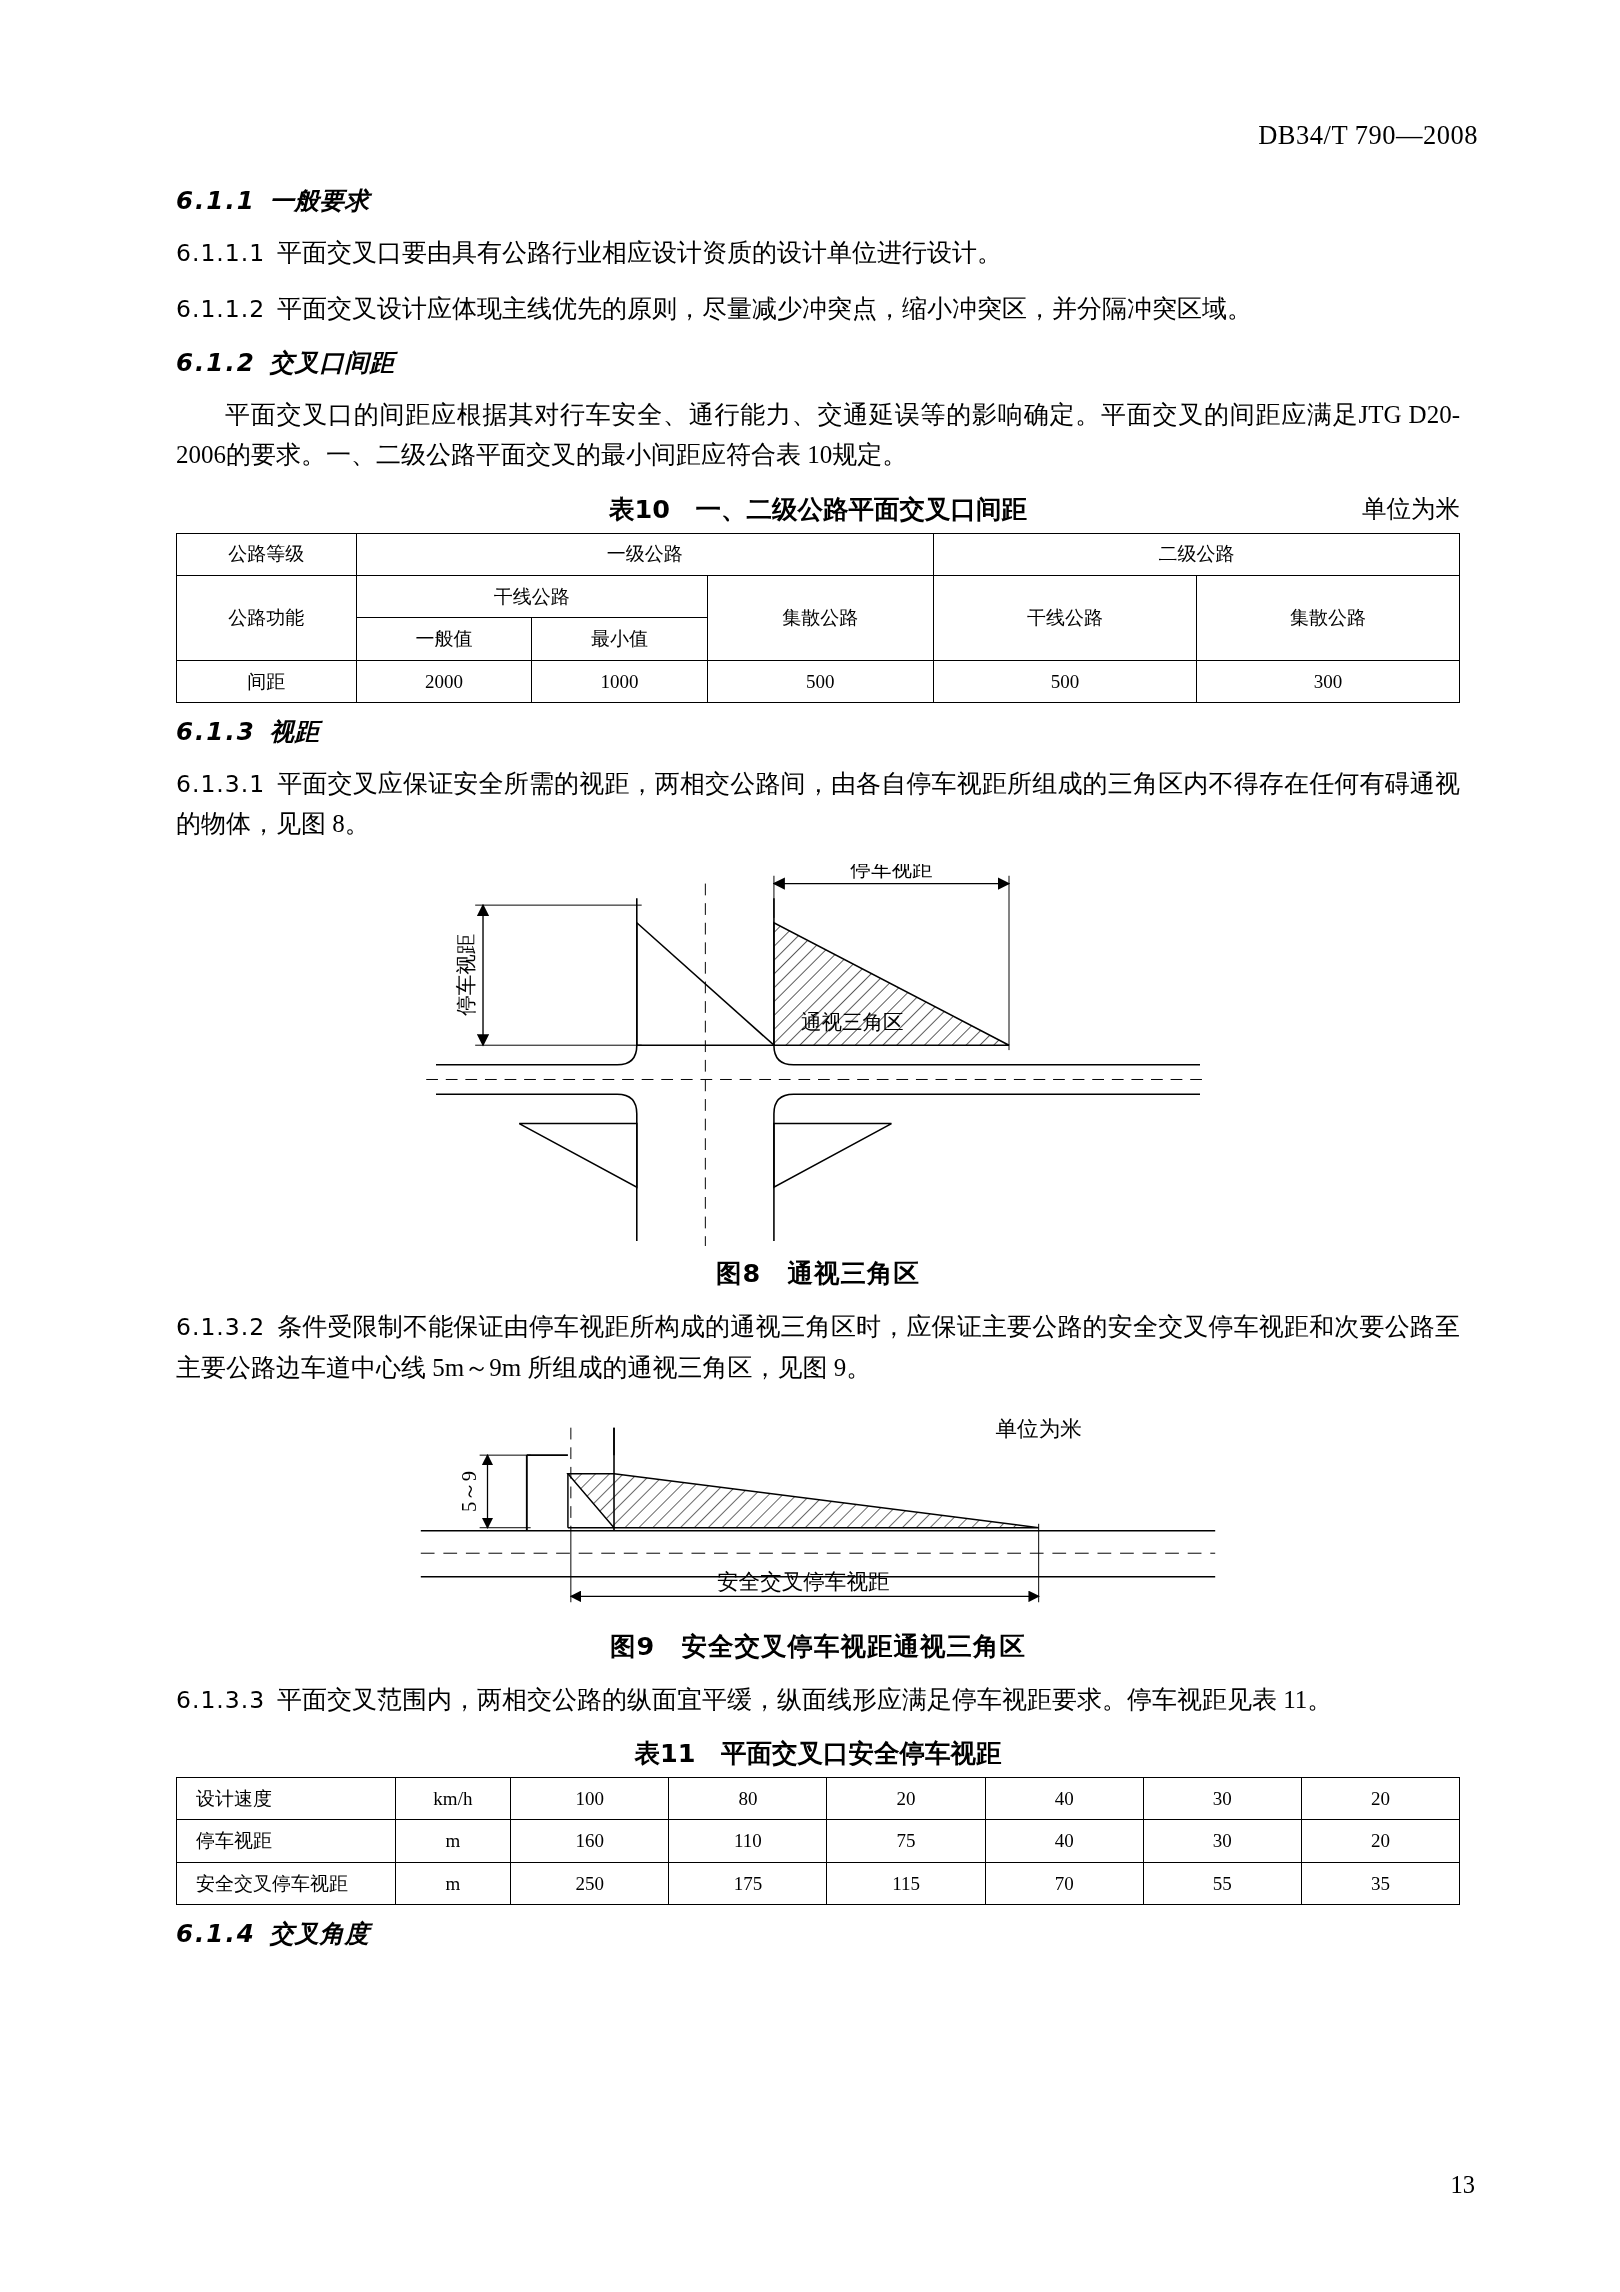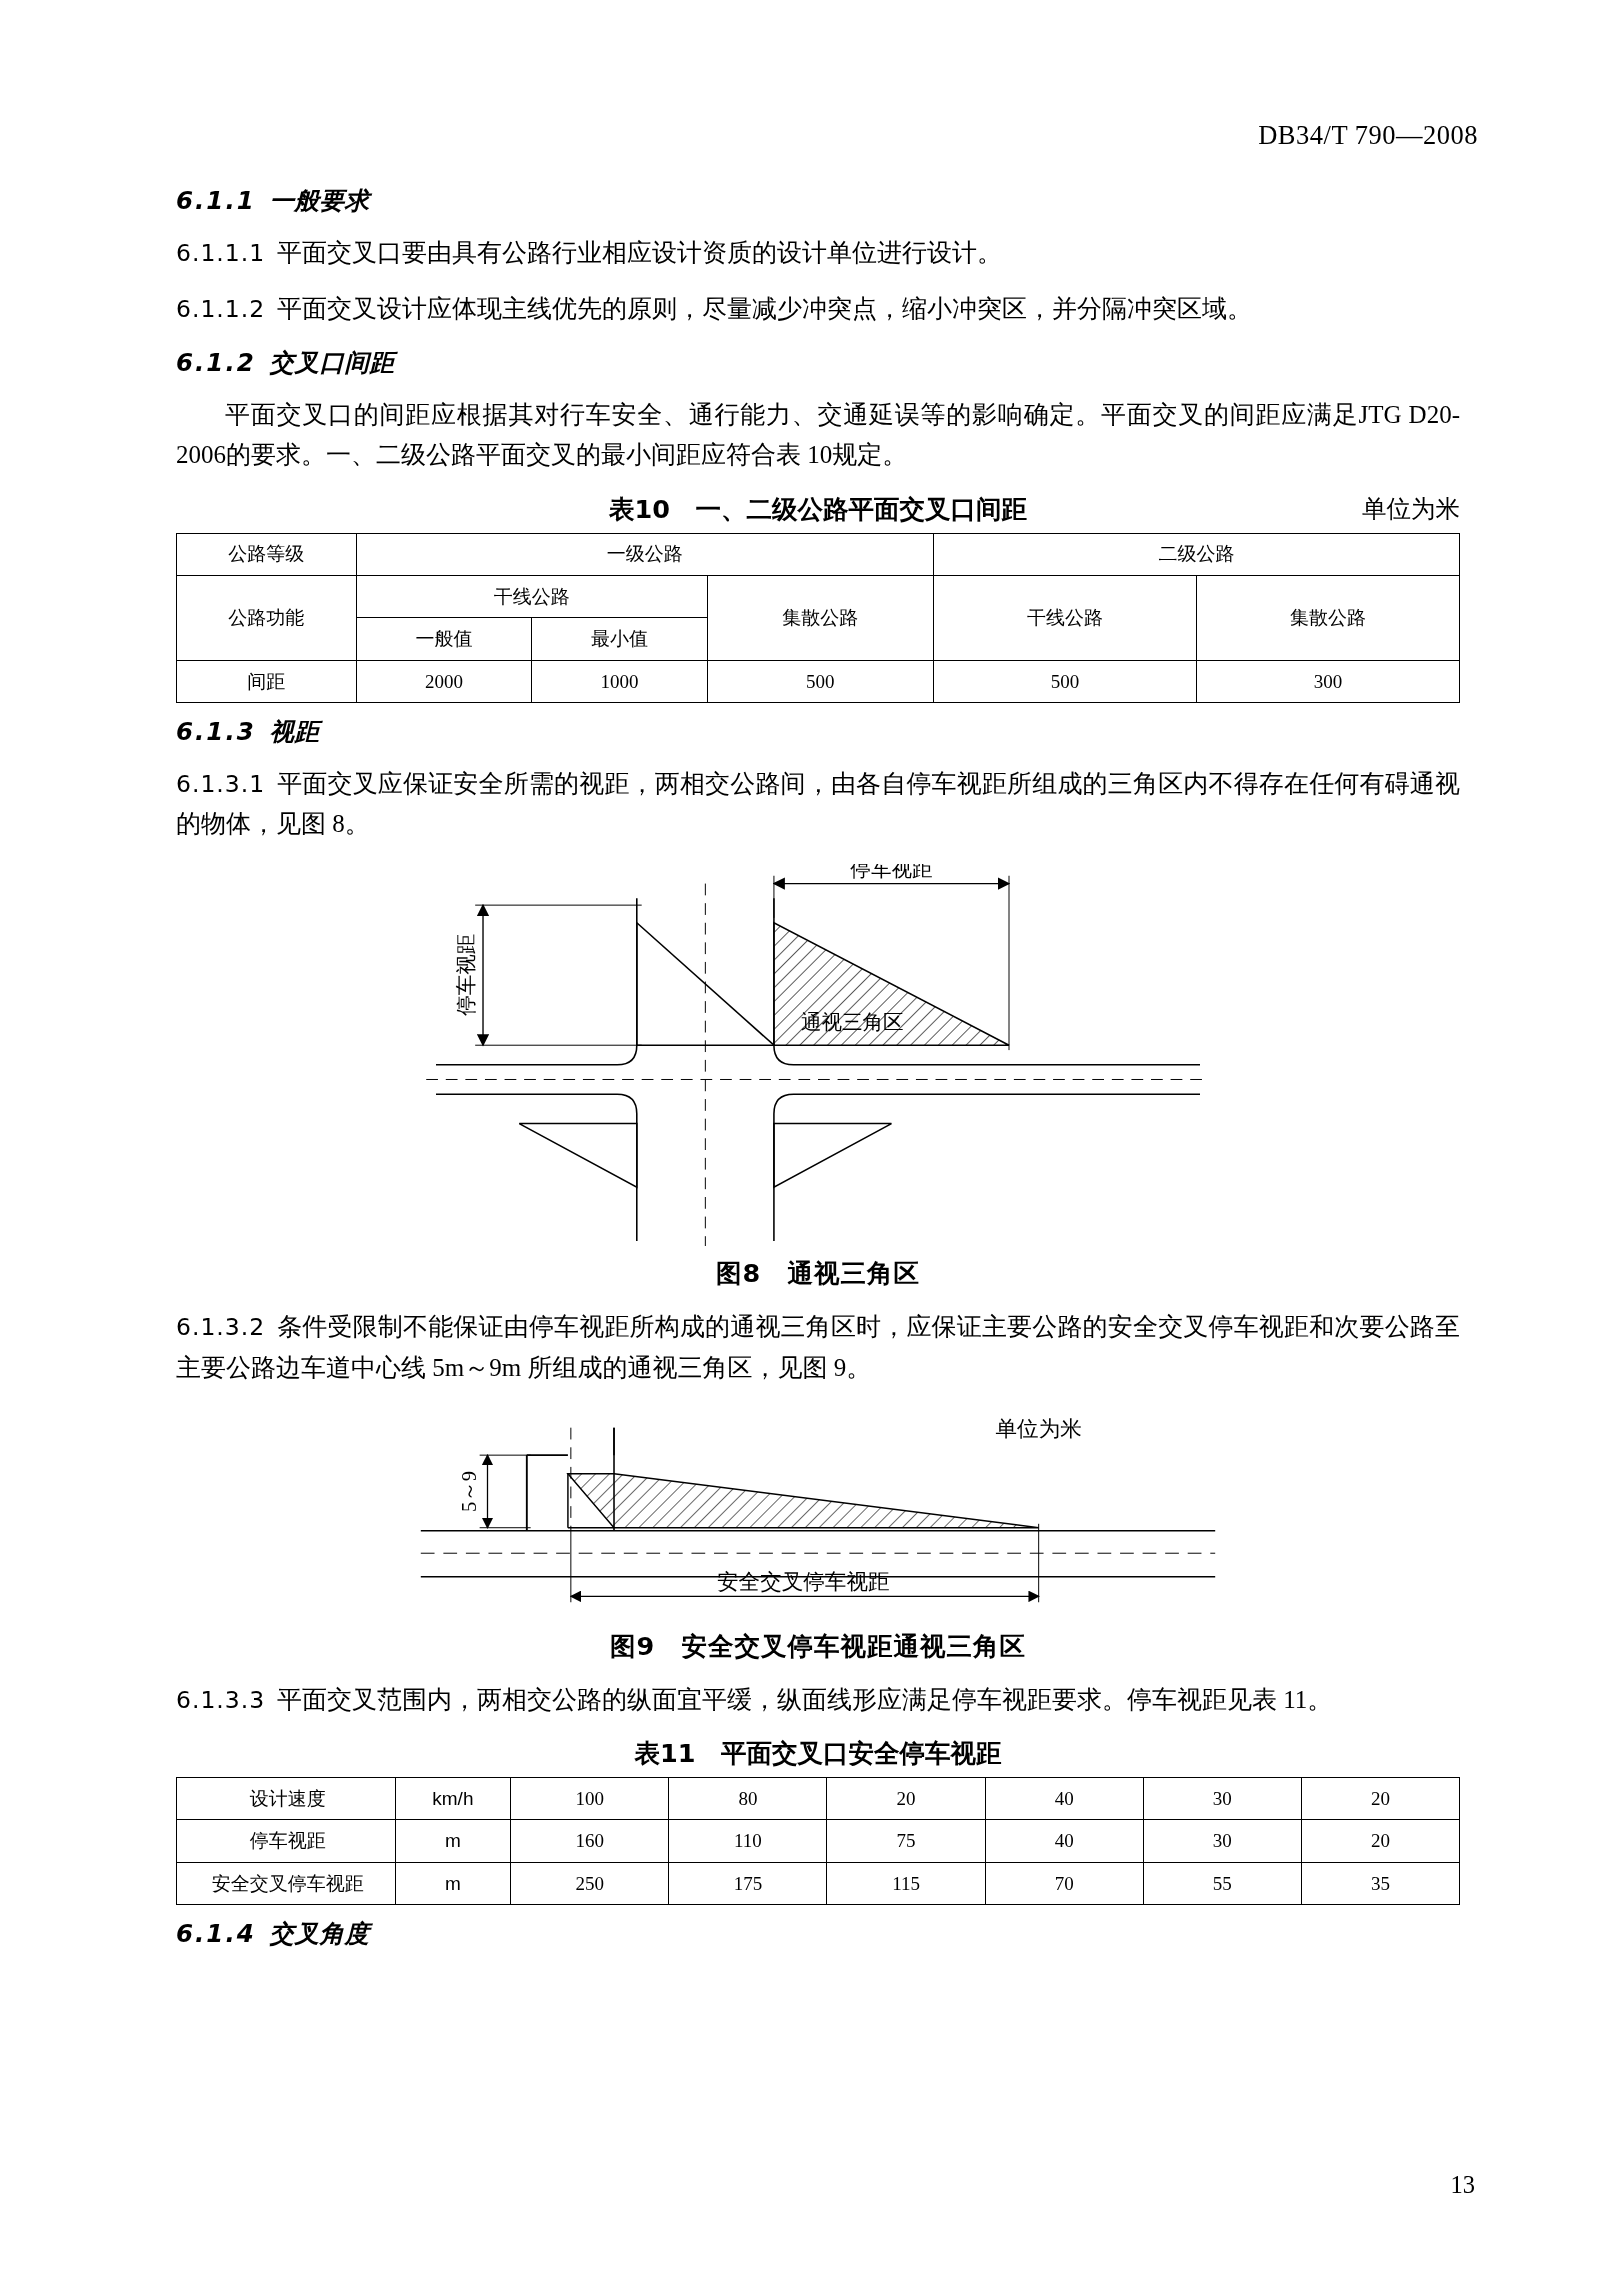--- a/index.html
+++ b/index.html
@@ -105,25 +105,25 @@
     margin-top: 19.6px;
   }
   .pageno {
     position: absolute;
     right: 145px;
     bottom: 94px;
     font-family: "Liberation Serif", serif;
     font-size: 24.5px;
   }
   .t11 td.lbl {
-    text-align: center;
-    padding-left: 8px;
+    text-align: left;
+    padding-left: 19px;
   }
   .t11 .unitcell {
-    font-family: Liberation Sans, sans-serif;
+    font-family: Liberation Serif, serif;
     text-align: center;
   }
 </style>
 </head>
 <body>
 
 <div class="page">
 
   <div class="header">DB34/T 790—2008</div>
 

